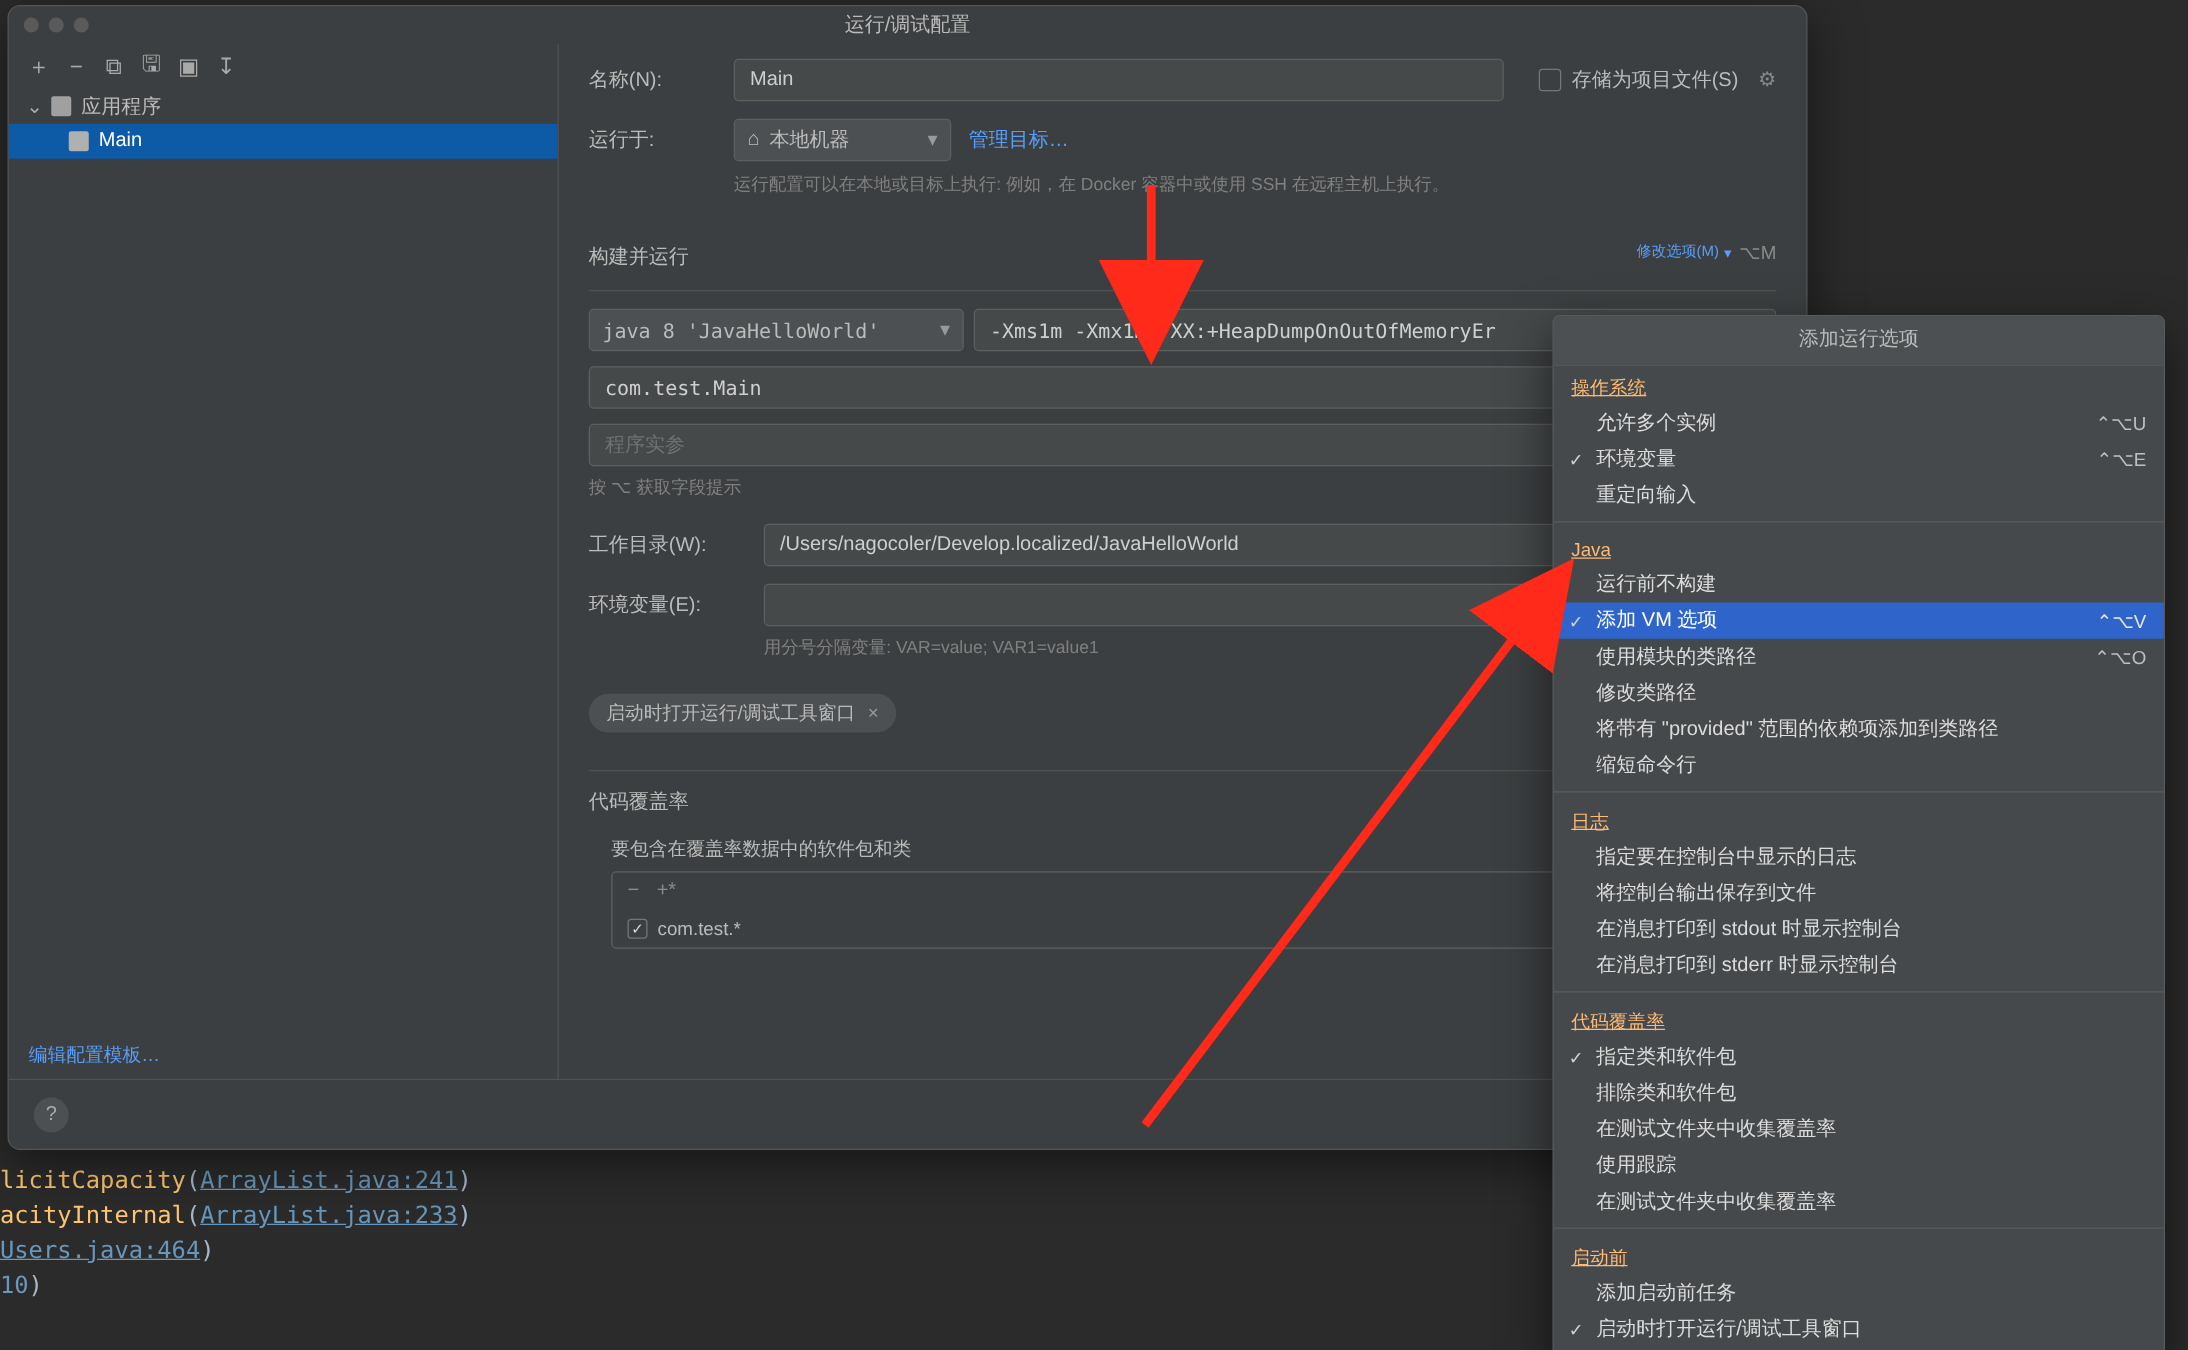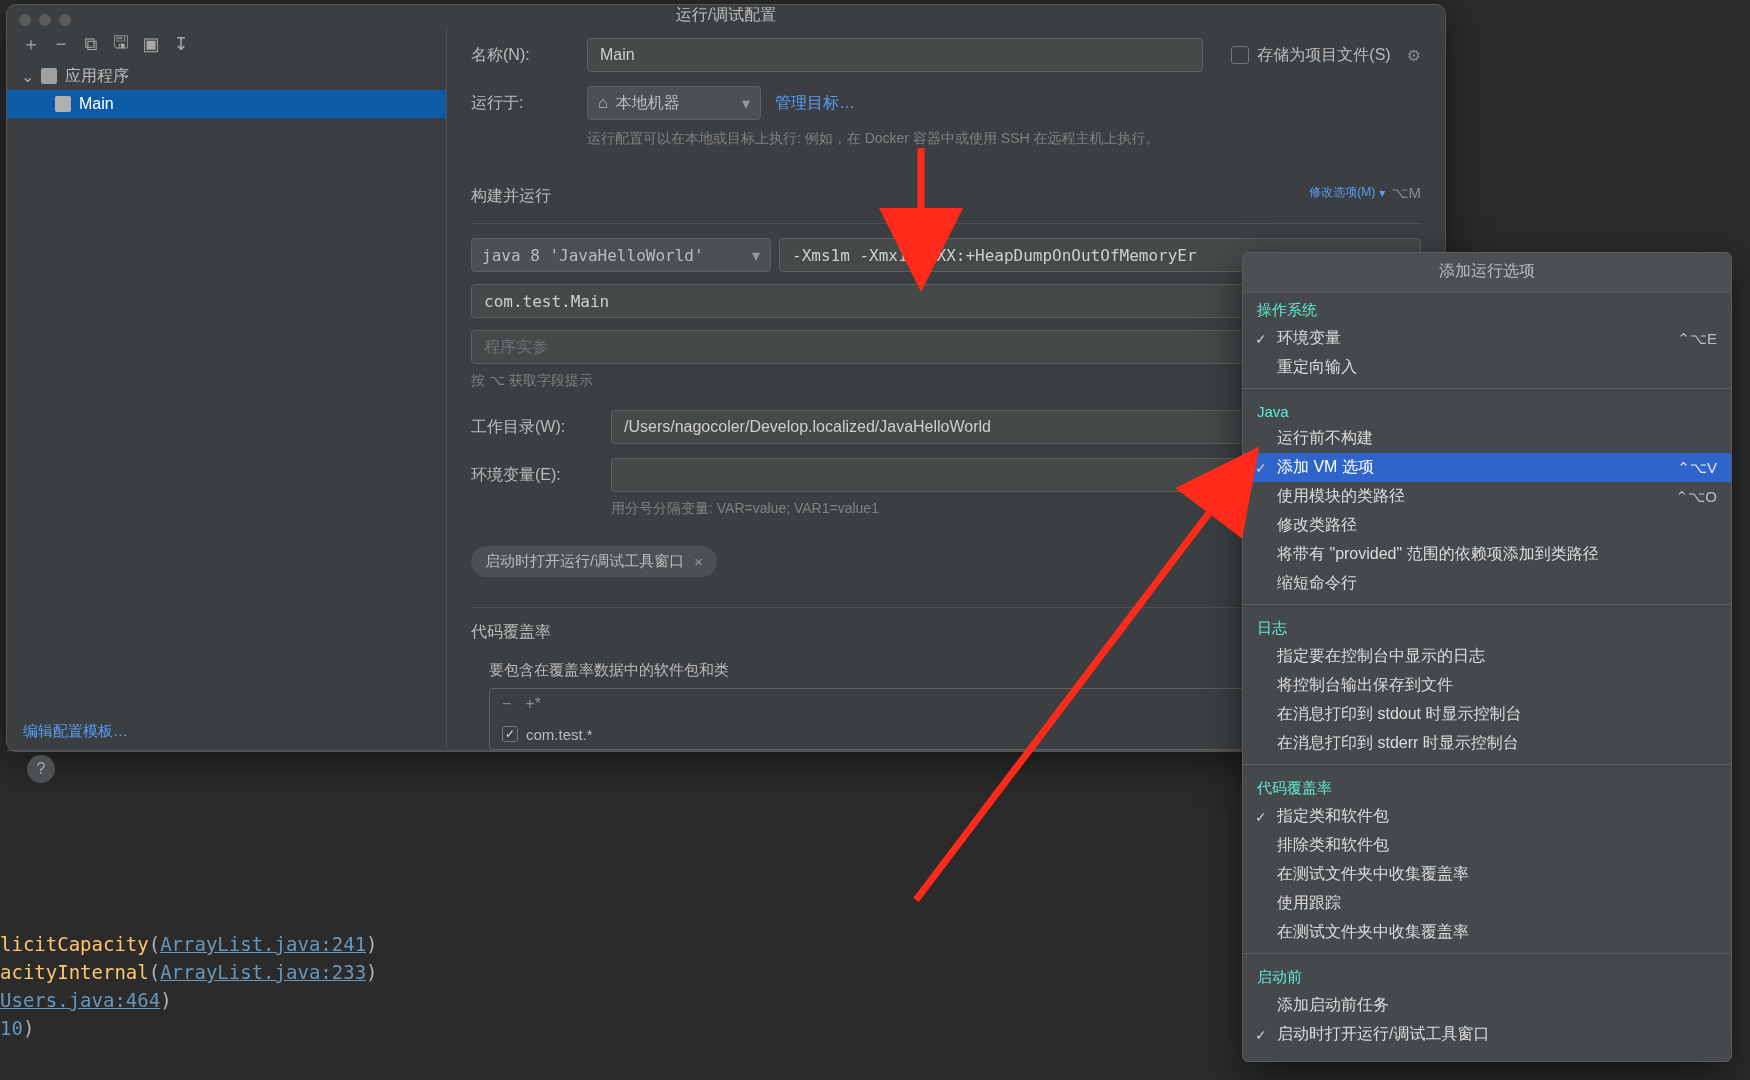--- a/index.html
+++ b/index.html
@@ -1,21 +1,21 @@
 <!DOCTYPE html>
 <html><head>
 <meta charset="utf-8">
 <style>
   * { box-sizing: border-box; margin: 0; padding: 0; }
   html, body { width: 1750px; height: 1080px; background: #2b2b2b; font-family: -apple-system, "Helvetica Neue", Arial, sans-serif; color: #bbbbbb; overflow: hidden; }
   .mono { font-family: Menlo, "DejaVu Sans Mono", monospace; }
 
   
   .dialog {
-    position: absolute; left: 6px; top: 4px; width: 1440px; height: 748px;
+    position: absolute; left: 6px; top: 4px; width: 1440px; height: 916px;
     background: #3c3f41; border: 1px solid #555; border-radius: 10px;
     box-shadow: 0 10px 40px rgba(0,0,0,0.5);
     display: flex; flex-direction: column;
   }
   .titlebar { height: 30px; display:flex; align-items:center; justify-content:center; position:relative; }
   .traffic { position:absolute; left:12px; top:9px; display:flex; gap:8px; }
   .traffic span { width:12px; height:12px; border-radius:50%; background:#5a5a5a; }
   .titlebar-title { font-size:16px; color:#bbbbbb; }
 
   .body { flex:1; display:flex; }
@@ -83,21 +83,21 @@
   .kbd { color:#8a8a8a; font-size:15px; margin-left:6px; }
 
   
   .popup {
     position:absolute; left:1242px; top:252px; width:490px;
     background:#46494b; border:1px solid #5a5a5a; border-radius:6px;
     box-shadow:0 14px 40px rgba(0,0,0,0.55); z-index:20;
     padding-bottom:4px;
   }
   .popup-title { text-align:center; color:#bbbbbb; font-size:16px; padding:8px 0 10px; background:#4c5052; border-bottom:1px solid #555; border-radius:6px 6px 0 0;}
-  .popup-group { color:#5eead4; font-size:15px; padding:8px 14px 4px; }
+  .popup-group { color:#fdba74; font-size:15px; padding:8px 14px 4px;text-decoration:underline; }
   .popup-item {
     display:flex; align-items:center; font-size:16px; color:#dcdcdc;
     padding:4px 14px 4px 34px; position:relative; cursor:pointer;
     white-space:nowrap;
   }
   .popup-item .check { position:absolute; left:12px; color:#d0d0d0; font-size:14px; }
   .popup-item .short { margin-left:auto; color:#bfbfbf; font-size:15px; }
   .popup-item.selected { background:#2f65ca; color:#fff; }
   .popup-item.selected .short { color:#e8e8e8; }
   .popup-sep { height:1px; background:#5a5d5f; margin:6px 0; }
@@ -273,20 +273,24 @@
     <div class="btn">取消</div>
     <div class="btn" style="padding:6px 10px">应</div>
   </div>
 </div>
 
 <div class="popup">
   <div class="popup-title">添加运行选项</div>
   <div id="popup-body">
       <div class="popup-group">操作系统</div>
       <div class="popup-item">
+        <span>允许多个实例</span>
+        <span class="short">⌃⌥U</span>
+      </div>
+      <div class="popup-item">
         <span class="check">✓</span>
         <span>环境变量</span>
         <span class="short">⌃⌥E</span>
       </div>
       <div class="popup-item">
         <span>重定向输入</span>
       </div>
       <div class="popup-sep"></div>
       <div class="popup-group">Java</div>
       <div class="popup-item">

